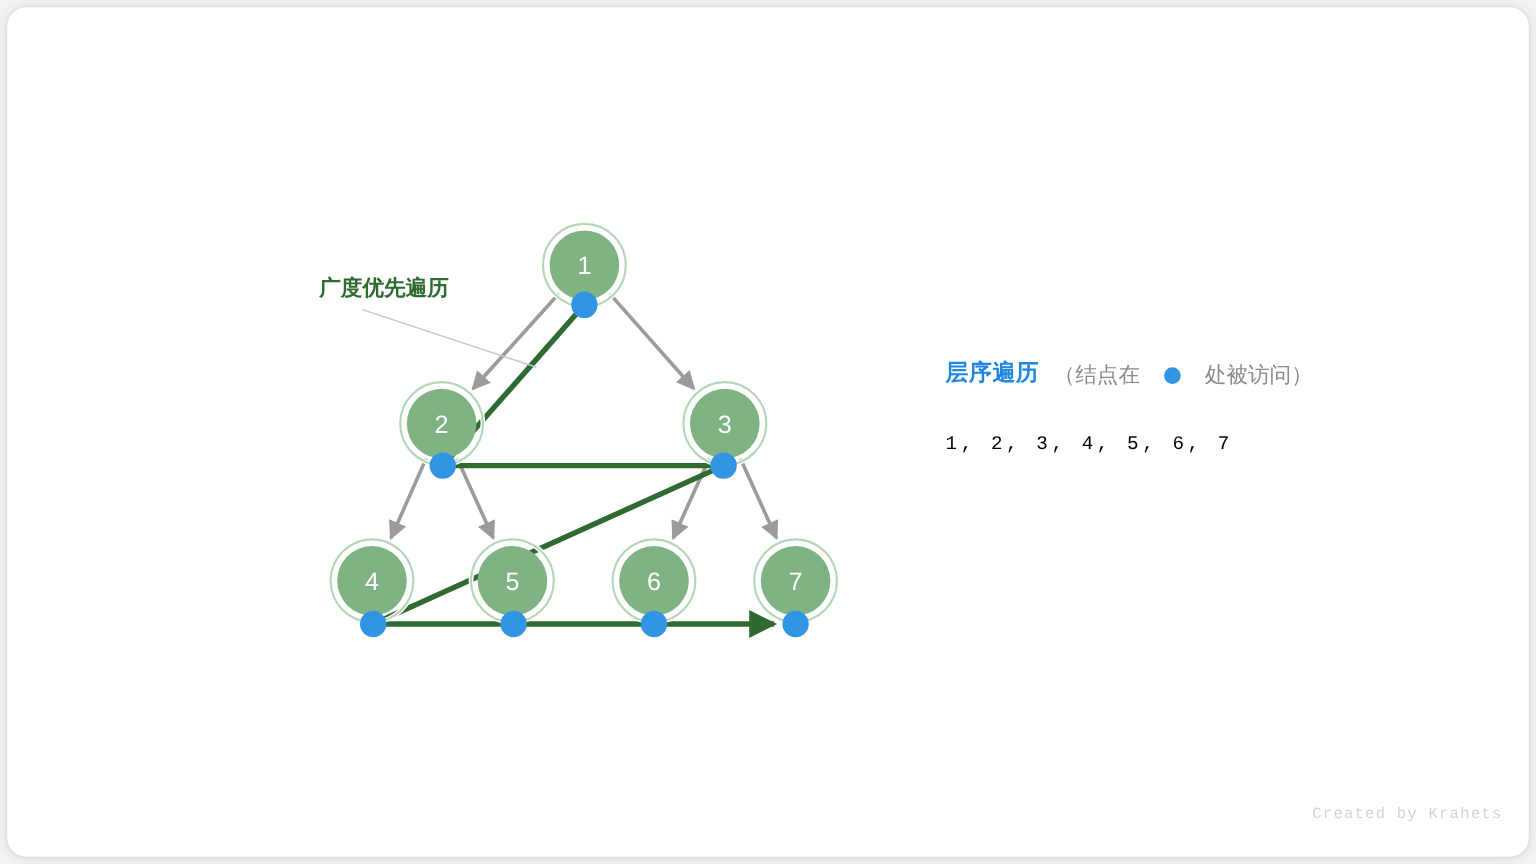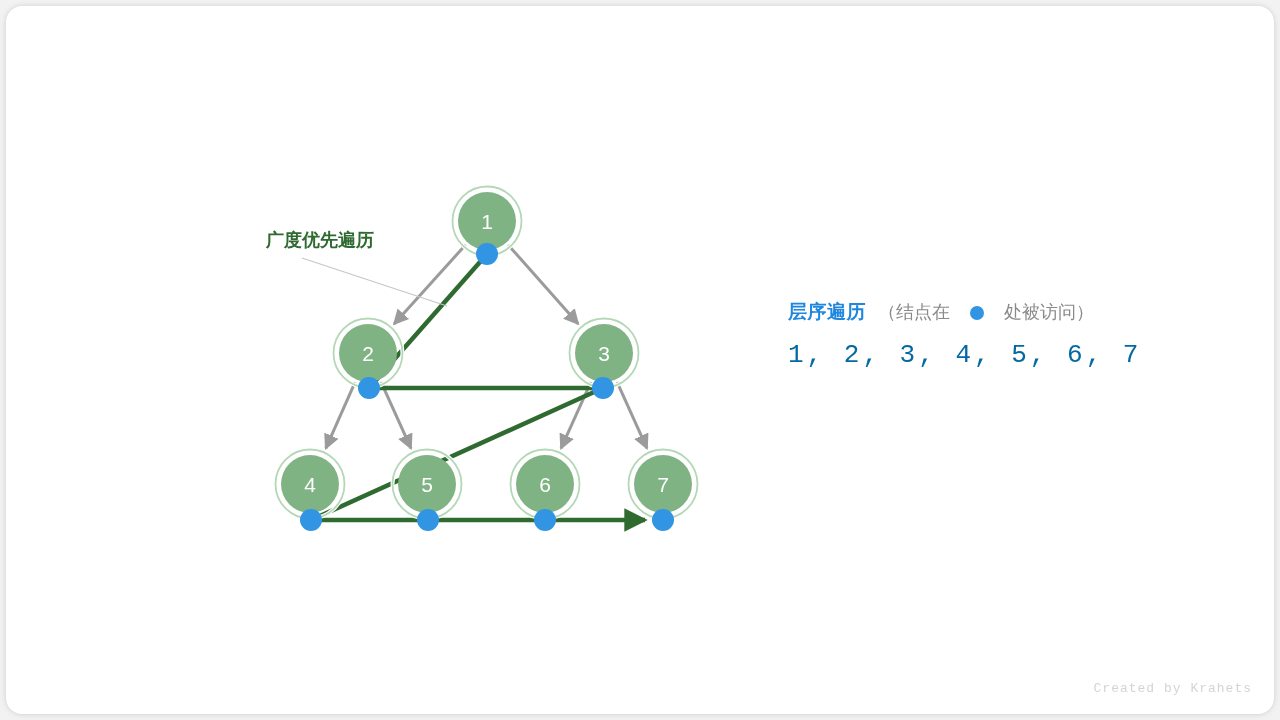--- a/index.html
+++ b/index.html
@@ -80,31 +80,31 @@
     display: inline-block;
     width: 14px;
     height: 14px;
     border-radius: 50%;
     background: #3195e3;
     margin: 0 4px;
     position: relative;
     top: 1px;
   }
   .sequence {
-    margin-top: 19px;
+    margin-top: 40px;
     font-family: "Liberation Mono", monospace;
-    font-size: 26px;
-    color: #0369a1;
+    font-size: 16px;
+    color: #000000;
     letter-spacing: 3px;
     white-space: nowrap;
   }
   #footer {
     position: absolute;
     right: 22px;
-    bottom: 18px;
+    bottom: 28px;
     font-family: "Liberation Mono", monospace;
     font-size: 13px;
     color: #d4d4d4;
     letter-spacing: 1px;
     white-space: nowrap;
   }
 </style>
 </head>
 <body>
 

